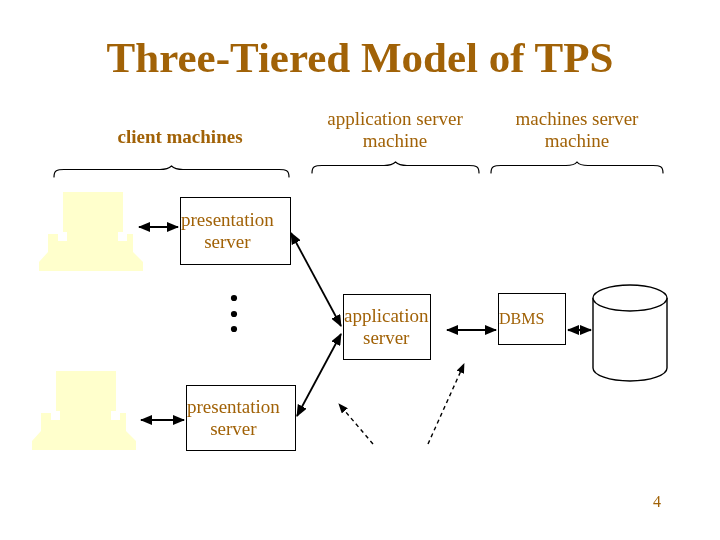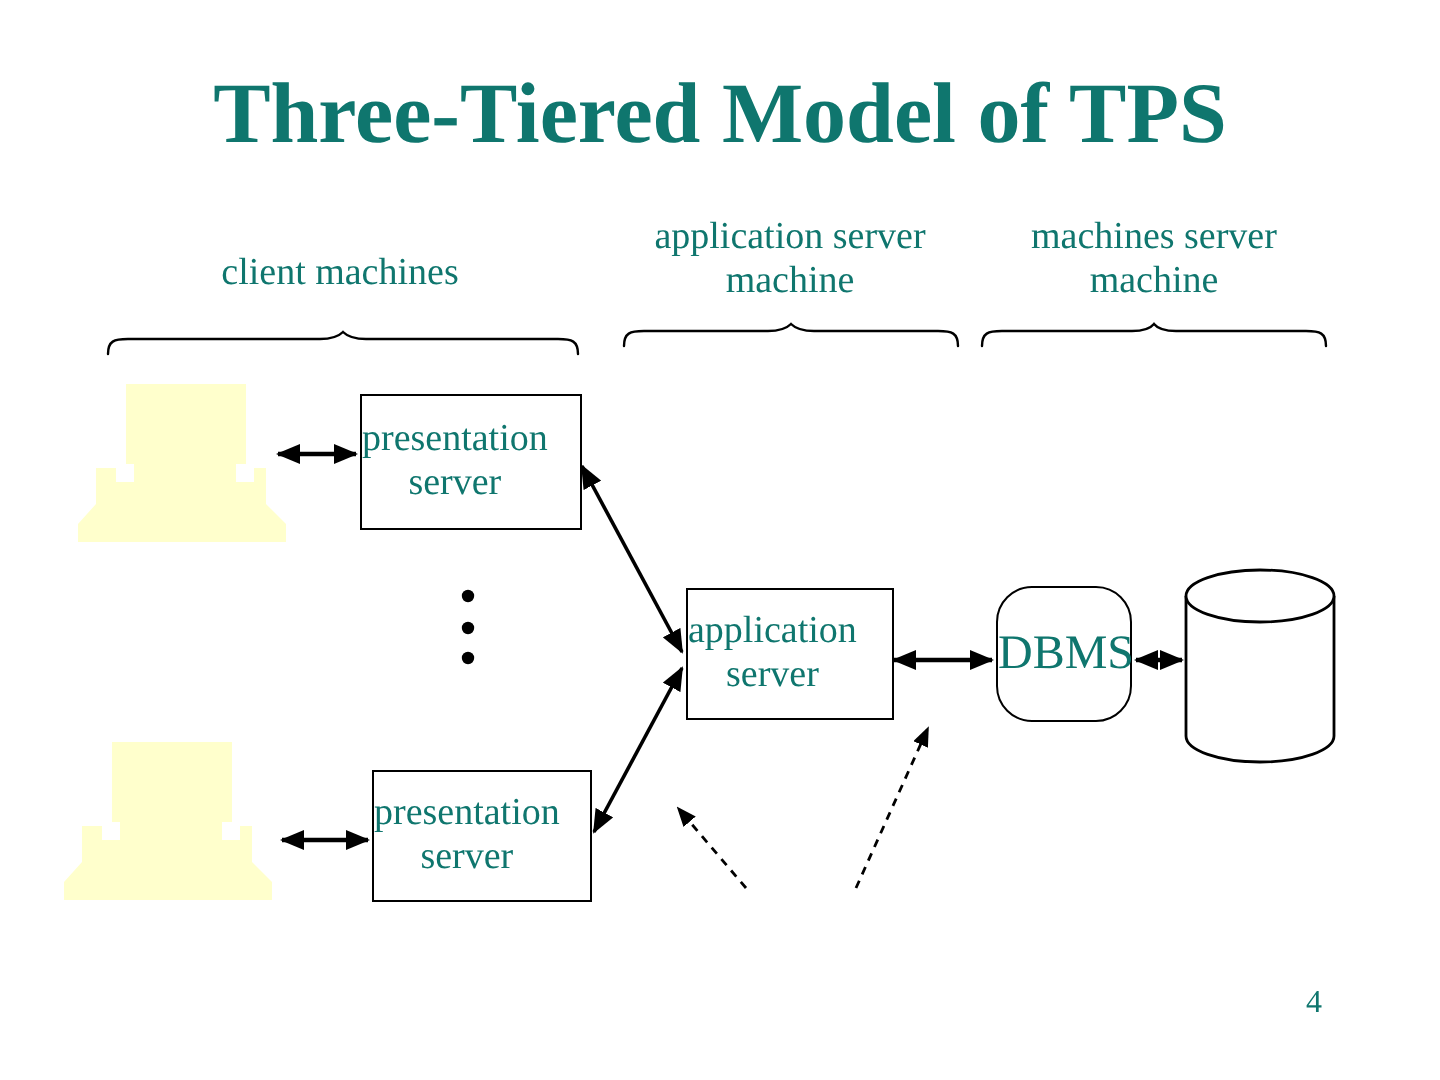--- a/index.html
+++ b/index.html
@@ -2,52 +2,52 @@
 <html><head>
 <meta charset="utf-8">
 <style>
   html,body{margin:0;padding:0;background:#888;}
   .slide{
     position:relative;
     width:720px;height:540px;
     background:#ffffff;
     overflow:hidden;
     font-family:"Liberation Serif","DejaVu Serif",serif;
-    color:#0f766e;
+    color:#a16207;
   }
   .abs{position:absolute;}
   .slide-title{
     left:0;top:34px;width:720px;
     margin:0;
     font-size:43px;font-weight:bold;
     text-align:center;
     letter-spacing:0px;
     line-height:1.1;
   }
   .tier-label{
     font-size:19px;line-height:22px;
     text-align:center;white-space:pre-line;
   }
-  .tier-label.client{left:90px;top:126px;width:160px;}
+  .tier-label.client{left:100px;top:126px;width:160px;font-weight:bold;}
   .tier-label.application{left:315px;top:108px;width:160px;}
   .tier-label.database{left:497px;top:108px;width:160px;}
   .overlay{left:0;top:0;width:720px;height:540px;pointer-events:none;}
   .node{
     border:1px solid #000;
     background:#fff;
     display:flex;align-items:center;justify-content:flex-start;
     text-align:center;
     font-size:19px;line-height:22px;
     white-space:pre-line;
     box-sizing:border-box;
   }
   .node.p1{left:180px;top:197px;width:111px;height:68px;}
   .node.p2{left:186px;top:385px;width:110px;height:66px;}
-  .node.app{left:343px;top:294px;width:104px;height:66px;}
-  .node.dbms{left:498px;top:293px;width:68px;height:68px;font-size:24px;border-radius:18px;}
+  .node.app{left:343px;top:294px;width:88px;height:66px;}
+  .node.dbms{left:498px;top:293px;width:68px;height:52px;font-size:16px;}
   .comm-label{
     left:330px;top:447px;width:150px;
     font-size:19px;text-align:center;
   }
   .page-number{
     left:645px;top:493px;width:24px;
     font-size:16px;text-align:center;
   }
 </style>
 </head>

